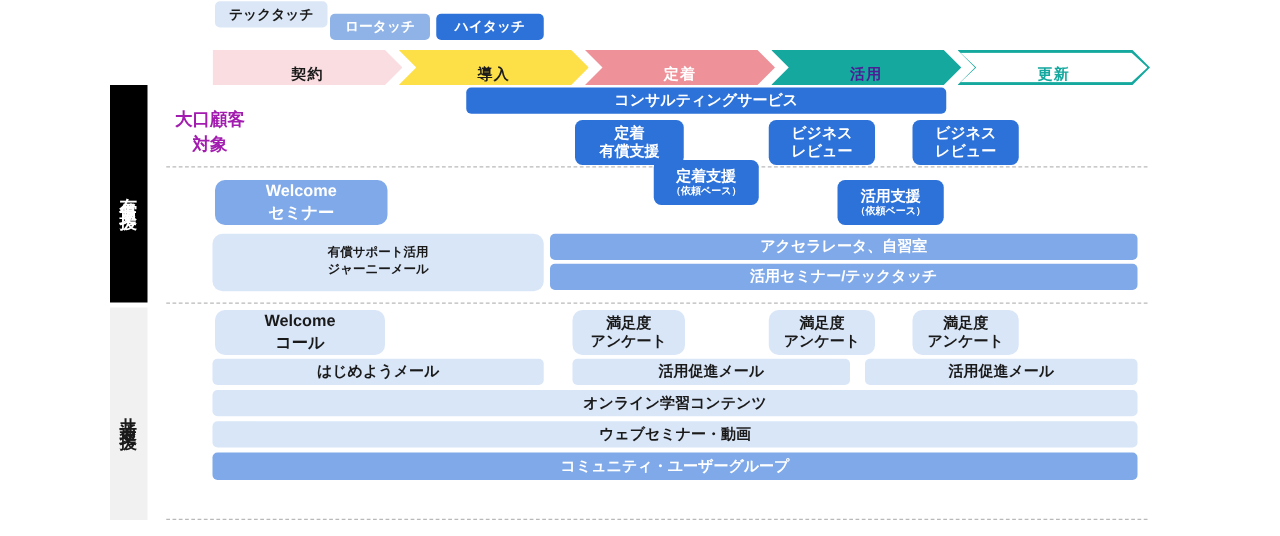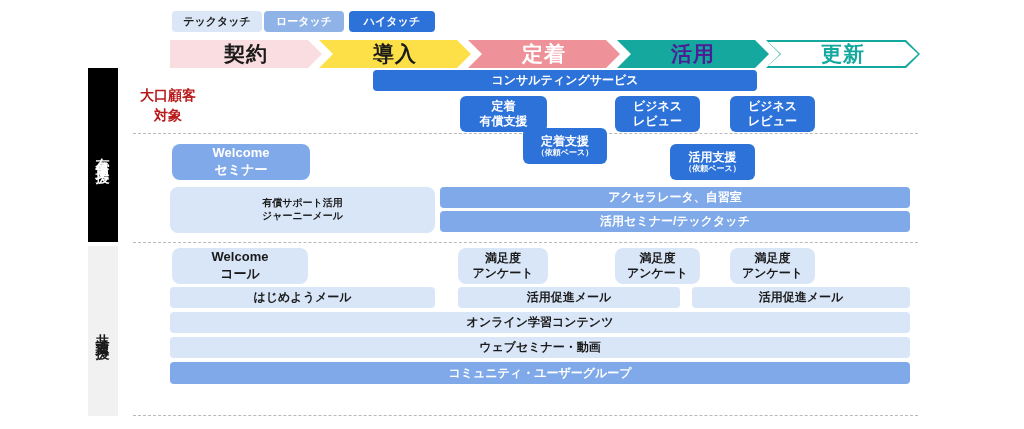--- a/index.html
+++ b/index.html
@@ -20,21 +20,21 @@
   .chip  { border-radius:4px; font-size:11px; }
   .chip-light { background:#dbe7f6; color:#1a1a1a; }
   .chip-mid   { background:#8fb3e6; color:#ffffff; }
   .chip-dark  { background:#2d72d9; color:#ffffff; }
   .bar-radius { border-radius:4px; }
   .rad8 { border-radius:8px; }
   
   .stage {
     position:absolute; top:40px; height:28px; width:152px;
     display:flex; align-items:flex-end; justify-content:center;
-    font-weight:bold; font-size:21px; letter-spacing:1px;
+    font-weight:bold; font-size:12px; letter-spacing:1px;
   }
   .clip-first  { clip-path: polygon(0 0, calc(100% - 14px) 0, 100% 50%, calc(100% - 14px) 100%, 0 100%); }
   .clip-mid    { clip-path: polygon(0 0, calc(100% - 14px) 0, 100% 50%, calc(100% - 14px) 100%, 0 100%, 14px 50%); }
   .stage-inner-white {
     position:absolute; left:2px; right:2px; top:2px; bottom:2px; background:#ffffff;
     clip-path: polygon(0 0, calc(100% - 13px) 0, 100% 50%, calc(100% - 13px) 100%, 0 100%, 13px 50%);
   }
   .stage span { position:relative; z-index:1; }
   
   .side-label {
@@ -42,29 +42,29 @@
     display:flex; align-items:center; justify-content:center;
     writing-mode:vertical-rl; font-weight:bold; font-size:14px; letter-spacing:4px;
   }
   .dashed {
     position:absolute; left:133px; width:785px; height:0;
     border-top:1px dashed #b9b9b9;
   }
   .sub { font-size:8px; font-weight:bold; line-height:1.1; }
   .target-label {
     position:absolute; left:126px; top:85px; width:84px;
-    font-weight:bold; font-size:14px; line-height:20px; color:#b91c1c; text-align:center;
+    font-weight:bold; font-size:14px; line-height:20px; color:#a21caf; text-align:center;
   }
 </style>
 </head>
 <body>
 
 <div id="app">
 
-  <div class="box chip chip-light" style="left:172px;top:11px;width:90px;height:21px;">テックタッチ</div>
+  <div class="box chip chip-light" style="left:172px;top:1px;width:90px;height:21px;">テックタッチ</div>
   <div class="box chip chip-mid" style="left:264px;top:11px;width:80px;height:21px;">ロータッチ</div>
   <div class="box chip chip-dark" style="left:349px;top:11px;width:86px;height:21px;">ハイタッチ</div>
 
   <div class="stage clip-first" style="left:170px;background:#fadde1;color:#1a1a1a;">
     <span>契約</span>
   </div>
   <div class="stage clip-mid" style="left:319px;background:#fde047;color:#1a1a1a;">
     <span>導入</span>
   </div>
   <div class="stage clip-mid" style="left:468px;background:#ee9199;color:#ffffff;">

